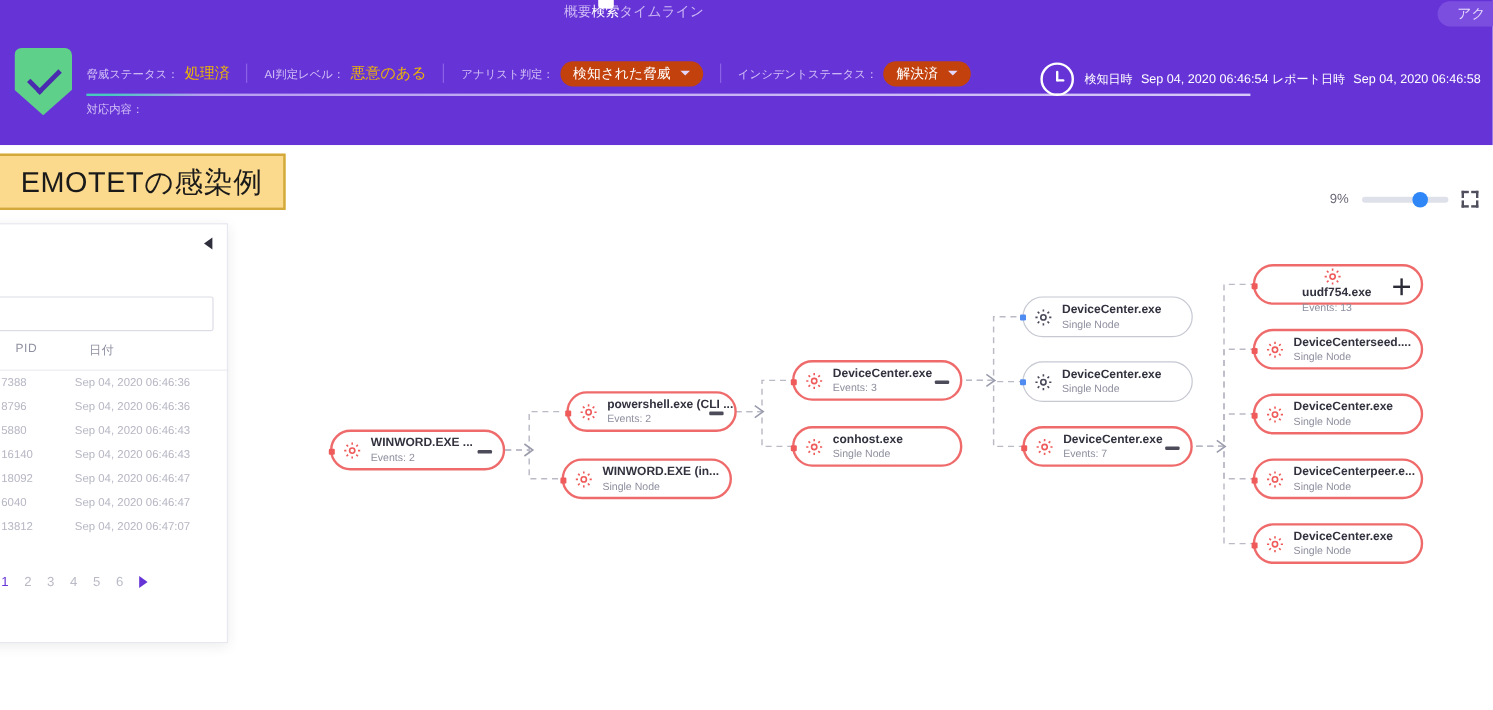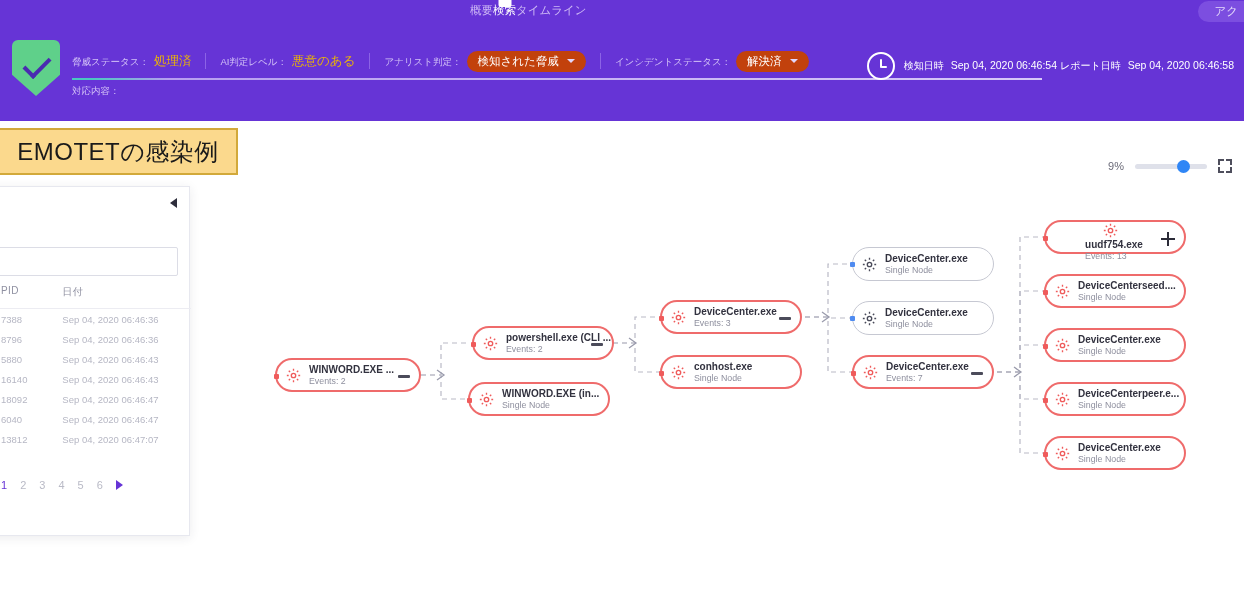--- a/index.html
+++ b/index.html
@@ -162,21 +162,21 @@
     position: absolute; left: 11px; top: 60px; width: 228px; height: 29px;
     border: 1px solid #dcdde6; border-radius: 2px; background: #fff;
     font-size: 11.5px; color: #6d6d7c; padding: 0 9px;
     font-family: "Liberation Sans", sans-serif;
   }
   .sb-table { position: absolute; left: 0; top: 98px; width: 252px; }
   .sb-head {
     display: flex; padding: 0 0 9px 62px;
     border-bottom: 1px solid #ececf2;
   }
-  .sb-head div { font-size: 10px; color: #8f90a1; letter-spacing: .4px; }
+  .sb-head div { font-size: 10px; color: #8f90a1; letter-spacing: .4px; padding-left: 12px; }
   .c-pid { width: 62px; }
   .c-date { width: 130px; }
   .sb-row { display: flex; padding: 4.5px 0 4.5px 62px; }
   .sb-row div { font-size: 9.5px; color: #b6b7c4; white-space: nowrap; }
   .sb-pager {
     position: absolute; left: 62px; top: 292px;
     display: flex; align-items: center; gap: 13px;
   }
   .pg { font-size: 11px; color: #b9bac6; cursor: pointer; }
   .pg.active { color: #6634d6; }

